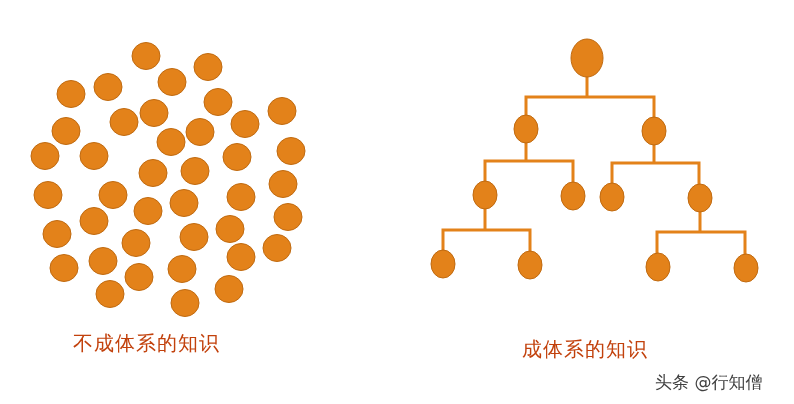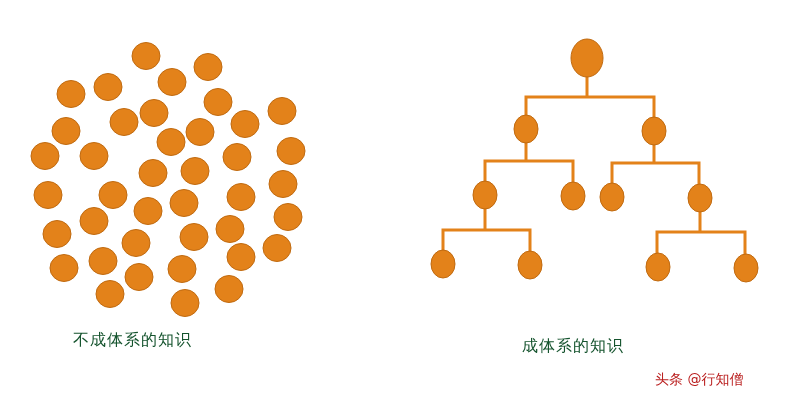--- a/index.html
+++ b/index.html
@@ -1,19 +1,19 @@
 <!DOCTYPE html>
 <html><head>
 <meta charset="utf-8">
 <style>
   html, body { margin:0; padding:0; background:#ffffff; }
   body { width:794px; height:404px; position:relative; overflow:hidden; font-family:"DejaVu Sans", sans-serif; }
   svg { position:absolute; left:0; top:0; }
-  .caption { position:absolute; color:#14532d; font-size:16px; letter-spacing:1px; white-space:nowrap; font-family:"DejaVu Sans", sans-serif; }
-  .watermark { position:absolute; color:#b91c1c; font-size:14px; white-space:nowrap; font-family:"DejaVu Sans", sans-serif; }
+  .caption { position:absolute; color:#c2410c; font-size:20px; letter-spacing:1px; white-space:nowrap; font-family:"DejaVu Sans", sans-serif; }
+  .watermark { position:absolute; color:#404040; font-size:17px; white-space:nowrap; font-family:"DejaVu Sans", sans-serif; }
 </style>
 </head>
 <body>
 
 <svg id="canvas" width="794" height="404" viewBox="0 0 794 404">
   <g id="left-group">
       <ellipse cx="146" cy="56" rx="14" ry="13.5" fill="#E3821A" stroke="#C06A10" stroke-width="1"></ellipse>
       <ellipse cx="208" cy="67" rx="14" ry="13.5" fill="#E3821A" stroke="#C06A10" stroke-width="1"></ellipse>
       <ellipse cx="71" cy="94" rx="14" ry="13.5" fill="#E3821A" stroke="#C06A10" stroke-width="1"></ellipse>
       <ellipse cx="108" cy="87" rx="14" ry="13.5" fill="#E3821A" stroke="#C06A10" stroke-width="1"></ellipse>

